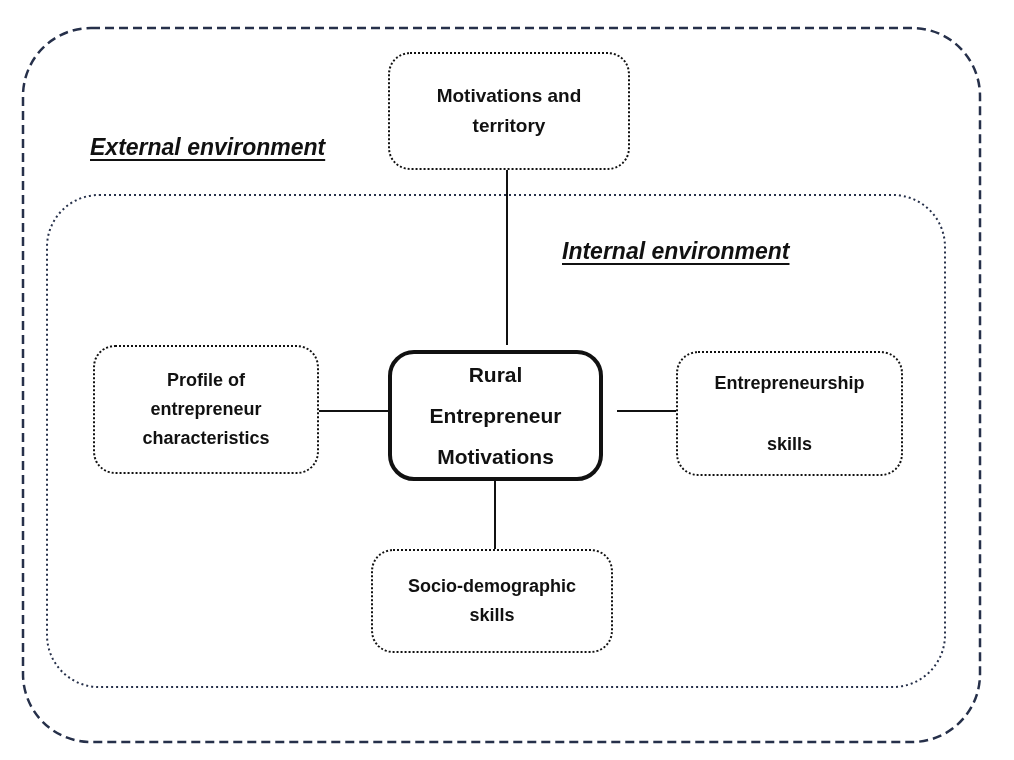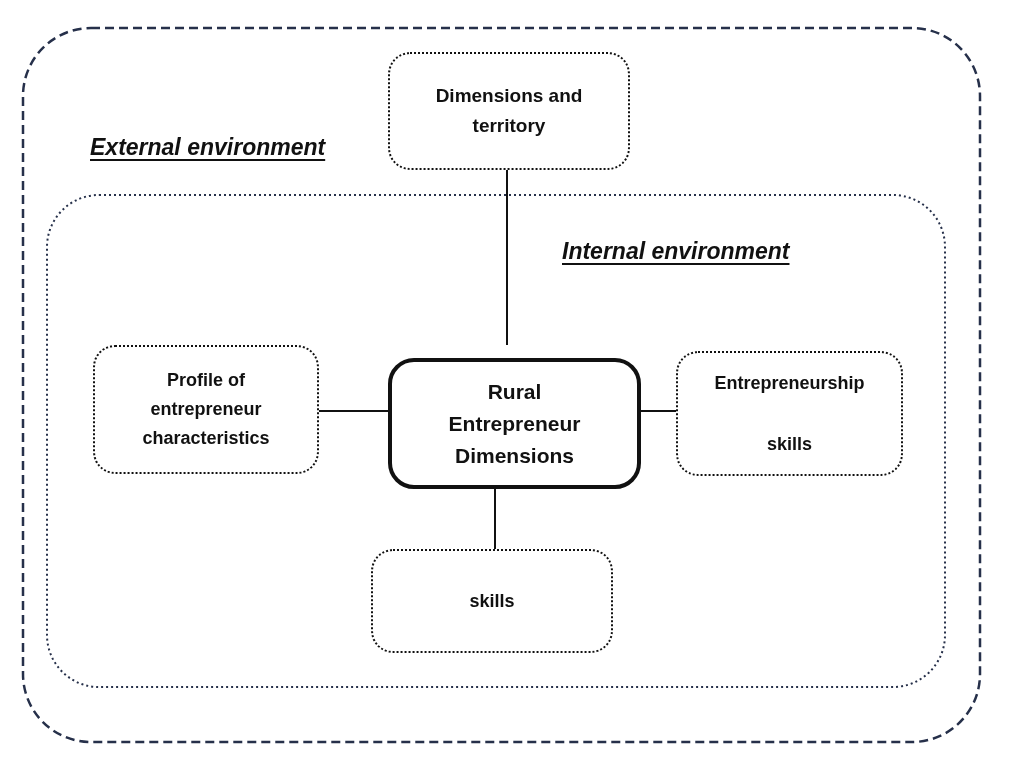--- a/index.html
+++ b/index.html
@@ -53,21 +53,21 @@
     font-size: 18px;
     line-height: 29px;
   }
   .node.solid {
     border: 4px solid #111111;
     border-radius: 26px;
     font-size: 21px;
     line-height: 32px;
   }
   #node-top    { left: 388px; top: 52px;  width: 242px; height: 118px; font-size: 19px; line-height: 30px; }
-  #node-center { left: 388px; top: 358px; width: 253px; height: 131px; }
+  #node-center { left: 388px; top: 350px; width: 215px; height: 131px; gap: 9px; }
   #node-left   { left: 93px;  top: 345px; width: 226px; height: 129px; }
   #node-right  { left: 676px; top: 351px; width: 227px; height: 125px; gap: 32px; }
   #node-bottom { left: 371px; top: 549px; width: 242px; height: 104px; }
 </style>
 </head>
 <body>
 
 <div class="canvas">
 
   <svg class="layer-svg" width="1014" height="760" viewBox="0 0 1014 760">
@@ -80,38 +80,39 @@
     <line x1="495" y1="476" x2="495" y2="549" stroke="#111111" stroke-width="2"></line>
     <line x1="319" y1="411" x2="388" y2="411" stroke="#111111" stroke-width="2"></line>
     <line x1="617" y1="411" x2="676" y2="411" stroke="#111111" stroke-width="2"></line>
   </svg>
 
   <div class="env-label" id="int-label">Internal environment</div>
 
   <div class="env-label" id="ext-label">External environment</div>
 
   <div class="node dotted" id="node-top">
-    <span>Dimensions and</span>
+    <span>Motivations and</span>
     <span>territory</span>
   </div>
 
   <div class="node solid" id="node-center">
     <span>Rural</span>
     <span>Entrepreneur</span>
-    <span>Dimensions</span>
+    <span>Motivations</span>
   </div>
 
   <div class="node dotted" id="node-left">
     <span>Profile of</span>
     <span>entrepreneur</span>
     <span>characteristics</span>
   </div>
 
   <div class="node dotted" id="node-right">
     <span>Entrepreneurship</span>
     <span>skills</span>
   </div>
 
   <div class="node dotted" id="node-bottom">
+    <span>Socio-demographic</span>
     <span>skills</span>
   </div>
 
 </div>
 
 </body></html>

